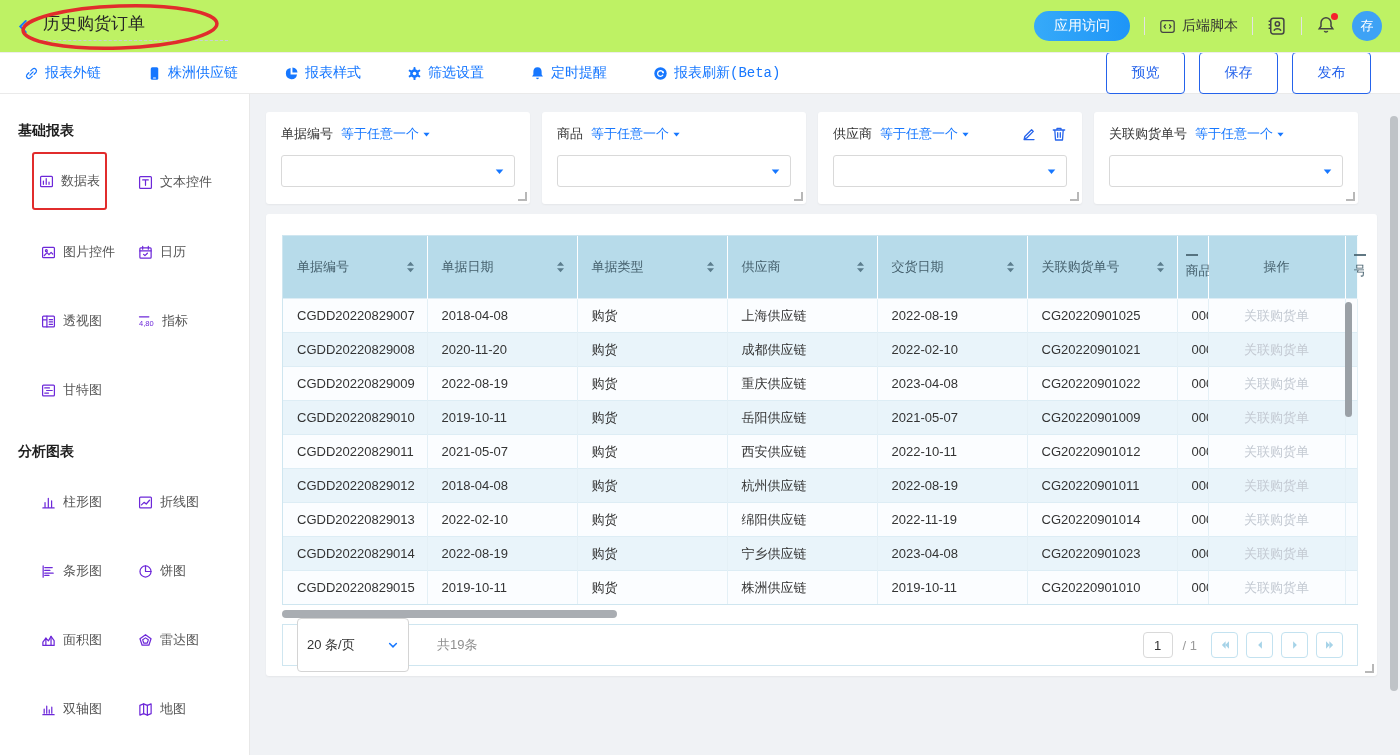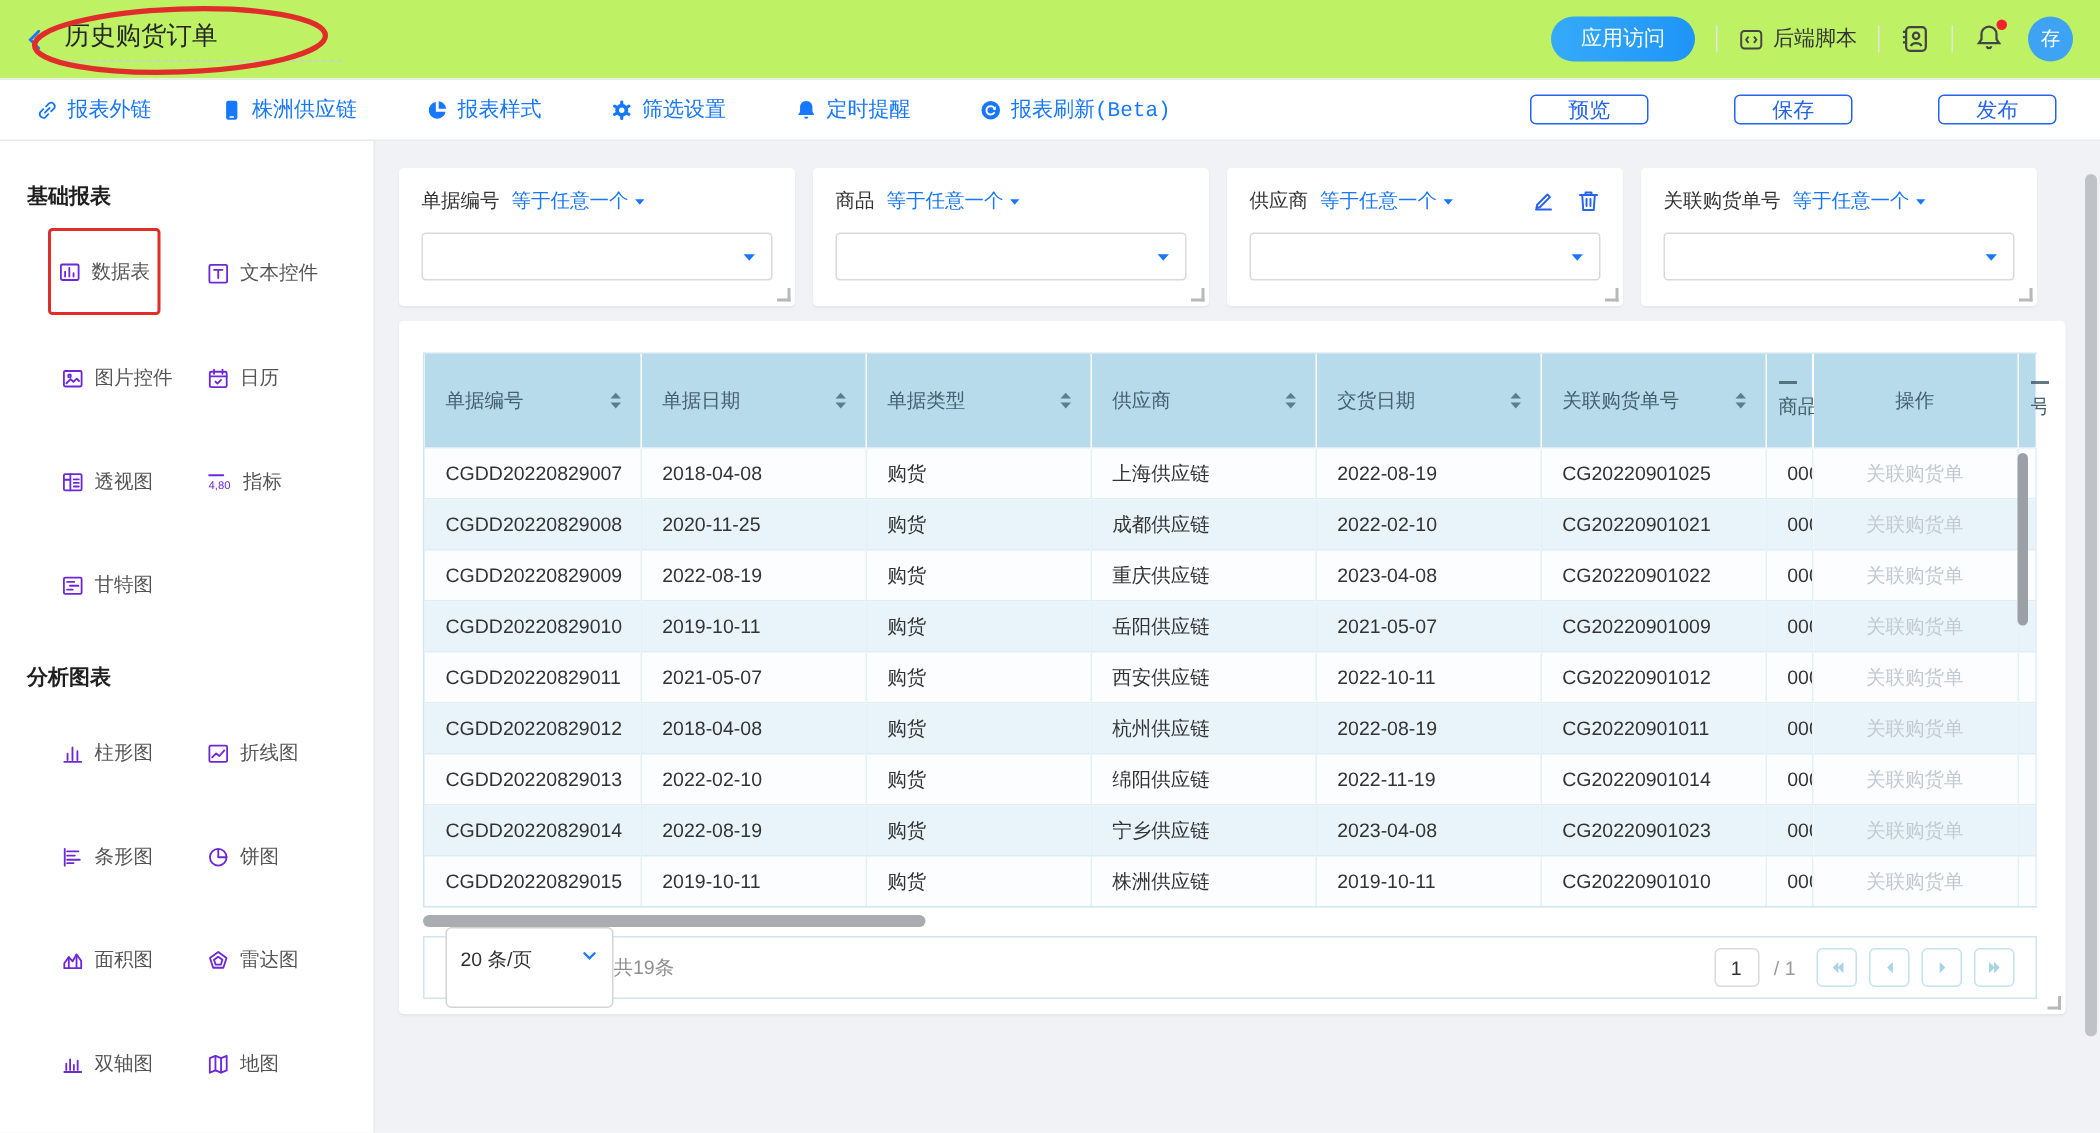--- a/index.html
+++ b/index.html
@@ -25,22 +25,22 @@
   .bell-wrap{position:relative;cursor:pointer;}
   .bell-dot{position:absolute;top:-2px;right:-2px;width:7px;height:7px;border-radius:50%;background:#f5222d;}
   .avatar{width:30px;height:30px;border-radius:50%;background:#3ea2f5;color:#fff;display:flex;
           align-items:center;justify-content:center;font-size:13px;margin-left:16px;cursor:pointer;}
 
   
   .toolbar{height:40px;display:flex;align-items:center;border-bottom:1px solid #eaeaea;background:#fff;padding:0 24px;}
   .toolbar-left{display:flex;align-items:center;gap:46px;}
   .tool-item{display:flex;align-items:center;gap:6px;color:#1677ff;font-size:14px;cursor:pointer;font-family:Liberation Mono, monospace;}
   .toolbar-right{margin-left:auto;display:flex;gap:14px;margin-right:5px;}
-  .btn-outline{width:79px;height:20px;background:#fff;border:1px solid #2563eb;color:#2563eb;
-               font-size:14px;border-radius:4px;cursor:pointer;font-family:inherit;margin-left:43px;}
+  .btn-outline{width:79px;height:42px;background:#fff;border:1px solid #2563eb;color:#2563eb;
+               font-size:14px;border-radius:4px;cursor:pointer;font-family:inherit;}
 
   
   .main{display:flex;height:663px;}
   .sidebar{width:250px;box-sizing:border-box;background:#fff;border-right:1px solid #e8e8e8;padding-top:20px;flex:none;}
   .sb-head{font-size:14px;font-weight:bold;color:#1f1f1f;margin:8px 0 14px 18px;}
   .sb-grid{display:grid;grid-template-columns:97px 97px;row-gap:15px;margin:0 0 26px 36px;}
   .sb-item{display:flex;align-items:center;gap:7px;color:#555;cursor:pointer;width:max-content;padding:18px 5px;}
   .sb-item .ic{color:#6d28d9;}
   .sb-item-hl{border:2px solid #e12c2c;border-radius:3px;margin:-2px 0 0 -4px;}
 
@@ -81,24 +81,24 @@
   .partial-txt{color:#45606d;white-space:nowrap;overflow:hidden;width:26px;}
   .col-op-th{padding:0;text-align:center;box-shadow:-8px 0 10px -2px rgba(40,70,85,.28);border-left:1px solid #1d4ed8;}
   .col-op-td{text-align:center;color:#c3c9d2;padding:0;box-shadow:-8px 0 10px -2px rgba(40,70,85,.22);
              border-left:1px solid #b9d9e7;cursor:pointer;}
   .vbar{position:absolute;top:66px;right:5px;width:7px;height:115px;background:#9aa0a6;border-radius:4px;}
   .hbar{margin-top:5px;width:335px;height:8px;background:#a9adb2;border-radius:4px;}
 
   
   .pager{margin-top:6px;width:1076px;box-sizing:border-box;height:42px;border:1px solid #cfe6f0;
          display:flex;align-items:center;padding:0 14px;}
-  .psize{height:28px;min-width:92px;border:1px solid #d4d4d4;border-radius:4px;display:flex;align-items:flex-start;
+  .psize{height:28px;min-width:92px;border:1px solid #d4d4d4;border-radius:4px;display:flex;align-items:center;
          justify-content:space-between;padding:12px 9px;gap:8px;cursor:pointer;background:#fff;}
   .psize .ic{color:#1677ff;}
-  .ptotal{color:#8f8f8f;margin-left:0;}
+  .ptotal{color:#8f8f8f;margin-left:28px;}
   .pright{margin-left:auto;display:flex;align-items:center;gap:8px;}
   .pinput{width:28px;height:24px;border:1px solid #d9d9d9;border-radius:4px;text-align:center;
           font-size:13px;color:#333;font-family:inherit;padding:0;}
   .pof{color:#9a9a9a;margin:0 6px 0 2px;}
   .pbtn{width:27px;height:26px;border:1px solid #c3e2f0;border-radius:4px;background:#fff;color:#a6d3e8;
         display:flex;align-items:center;justify-content:center;cursor:pointer;padding:0;}
   .canvas-scrollbar{position:absolute;right:2px;top:22px;width:8px;height:575px;background:#bfc3c7;border-radius:4px;}
 </style>
 </head>
 <body>
@@ -609,21 +609,21 @@
                 <td>购货</td>
                 <td>上海供应链</td>
                 <td>2022-08-19</td>
                 <td>CG20220901025</td>
                 <td>000</td>
                 <td class="col-op-td">关联购货单</td>
                 <td></td>
               </tr>
               <tr class="odd">
                 <td>CGDD20220829008</td>
-                <td>2020-11-25</td>
+                <td>2020-11-20</td>
                 <td>购货</td>
                 <td>成都供应链</td>
                 <td>2022-02-10</td>
                 <td>CG20220901021</td>
                 <td>000</td>
                 <td class="col-op-td">关联购货单</td>
                 <td></td>
               </tr>
               <tr class="even">
                 <td>CGDD20220829009</td>

